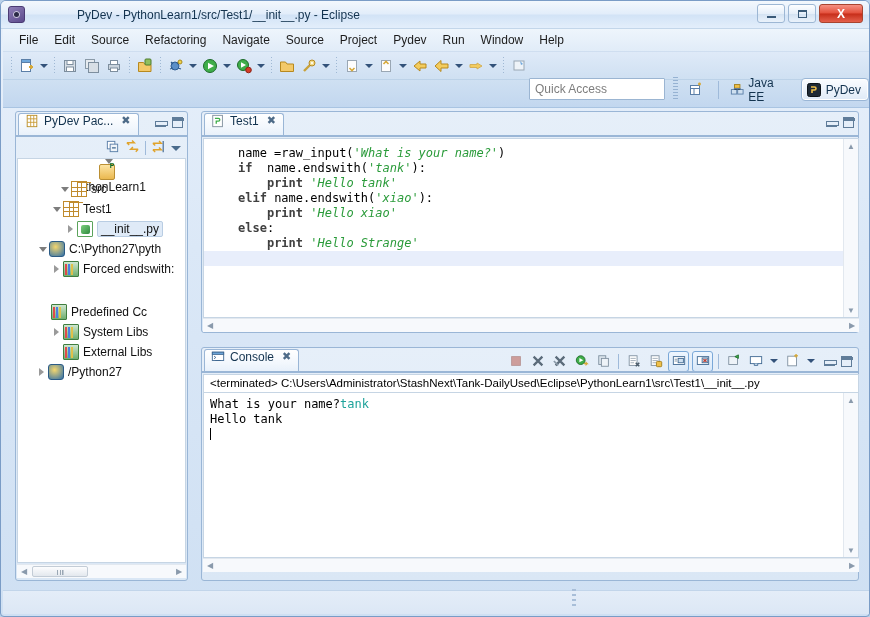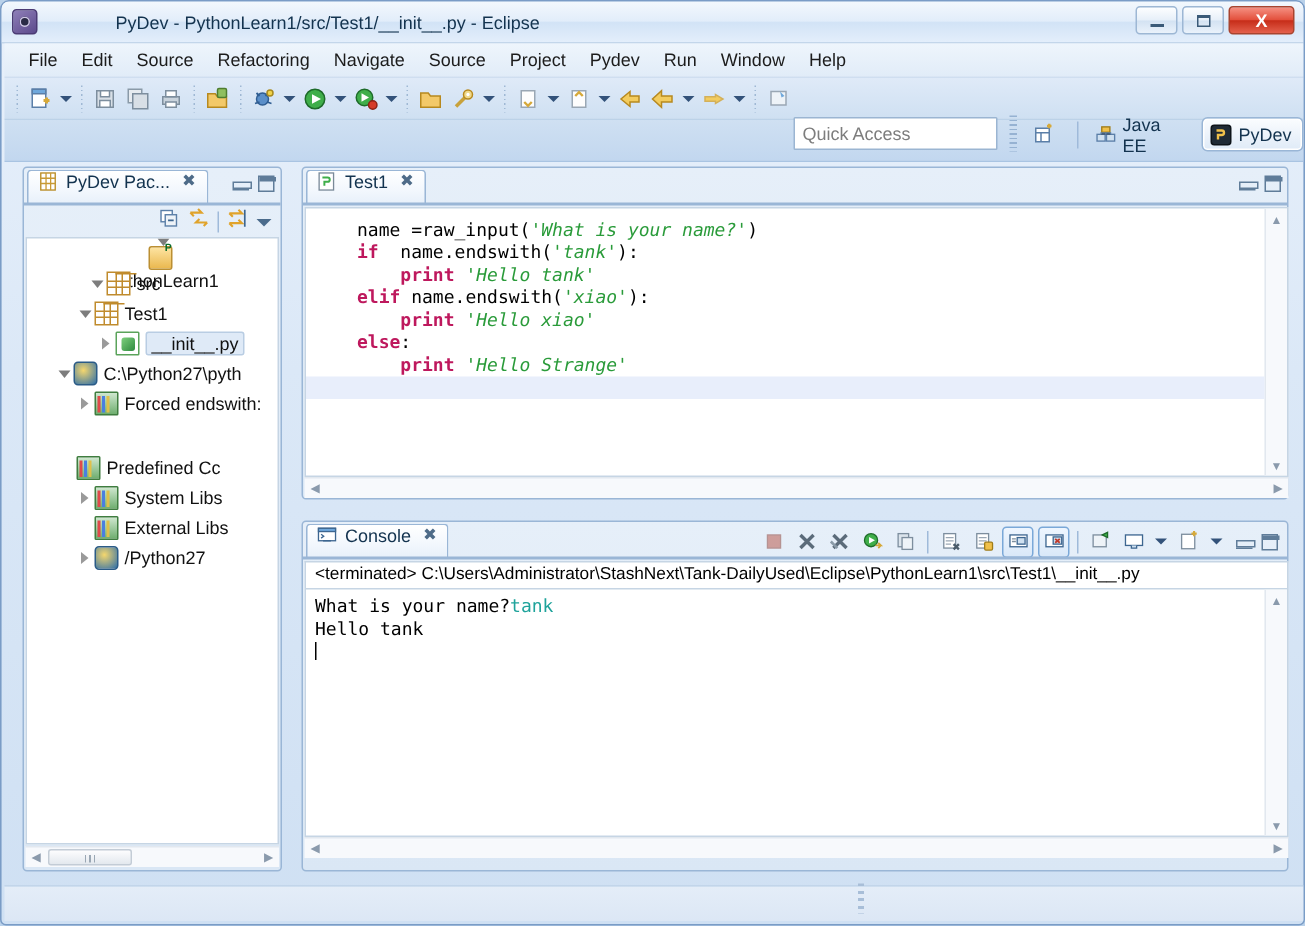--- a/index.html
+++ b/index.html
@@ -169,21 +169,21 @@
   .ic-pyfile{background:#fff;border:1px solid #5ba35b;border-radius:1px;}
   .ic-pyfile::after{content:"";position:absolute;left:3px;top:3px;width:9px;height:9px;background:linear-gradient(135deg,#7ed07e,#2f8a3f);border-radius:2px;}
   .ic-libs{background:linear-gradient(180deg,#cfe7cf,#6fae6f);border:1px solid #3f7d3f;border-radius:1px;}
   .ic-libs::after{content:"";position:absolute;left:1px;top:2px;width:2px;height:11px;background:#e04a4a;box-shadow:3px 0 0 #4a7fe0,6px 0 0 #e0c04a;}
 
   
   #codearea {
     position:absolute; font-family:"DejaVu Sans Mono","Liberation Mono",monospace;
     font-size:12px; line-height:15px; color:#000; white-space:pre;
   }
-  .kw { color:#be185d; font-weight:bold; }
+  .kw { color:#404040; font-weight:bold; }
   .str { color:#2a9b3a; font-style:italic; }
   .fn { color:#000; }
   .curline { position:absolute; background:#e8eefb; height:15px; }
 
   
   #consoletext {
     position:absolute; font-family:"DejaVu Sans Mono","Liberation Mono",monospace;
     font-size:12px; line-height:15px; color:#000; white-space:pre;
   }
   .cin { color:#1fa39b; }
@@ -516,21 +516,21 @@
               <span class="tri-closed"></span>
             </span>
             <span class="ticon ic-libs"></span>
             <span class="lbl">System Libs</span>
           </div>
           <div class="treerow" style="padding-left: 32px;">
             <span class="twisty"></span>
             <span class="ticon ic-libs"></span>
             <span class="lbl">External Libs</span>
           </div>
-          <div class="treerow" style="padding-left: 32px;">
+          <div class="treerow" style="padding-left: 17px;">
             <span class="twisty">
               <span class="tri-closed"></span>
             </span>
             <span class="ticon ic-py"></span>
             <span class="lbl">/Python27</span>
           </div>
         </div>
     </div>
 
     <div class="sbh" style="left:1px;top:452px;width:169px;">

